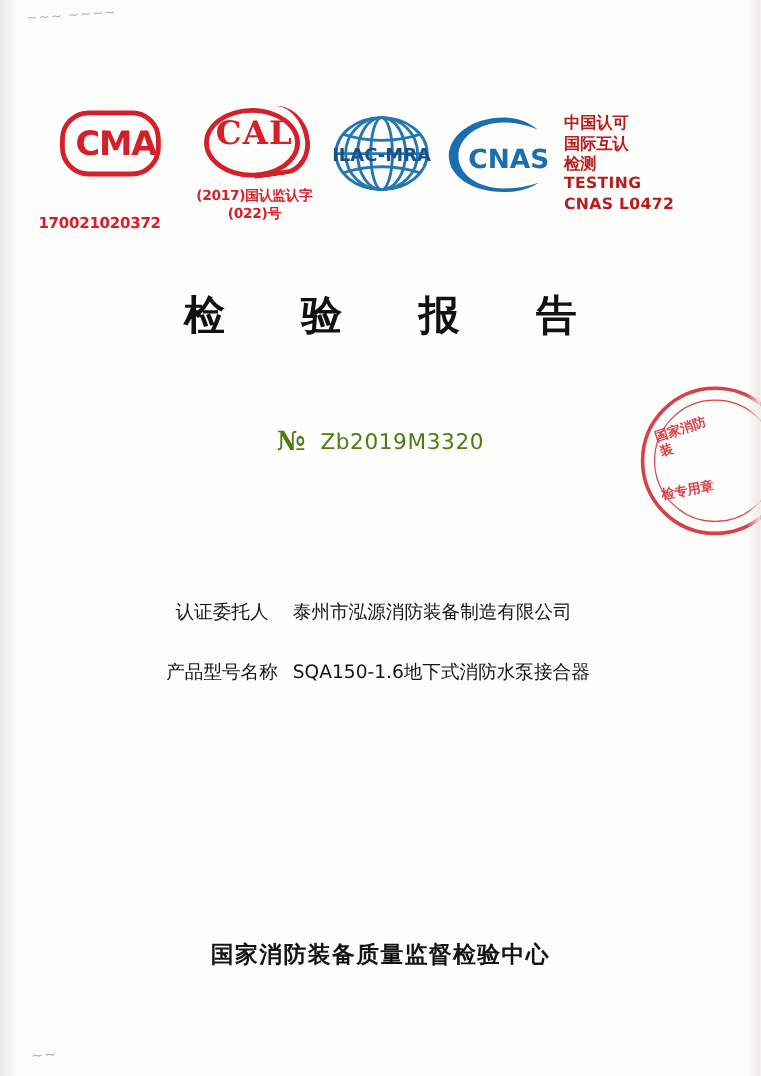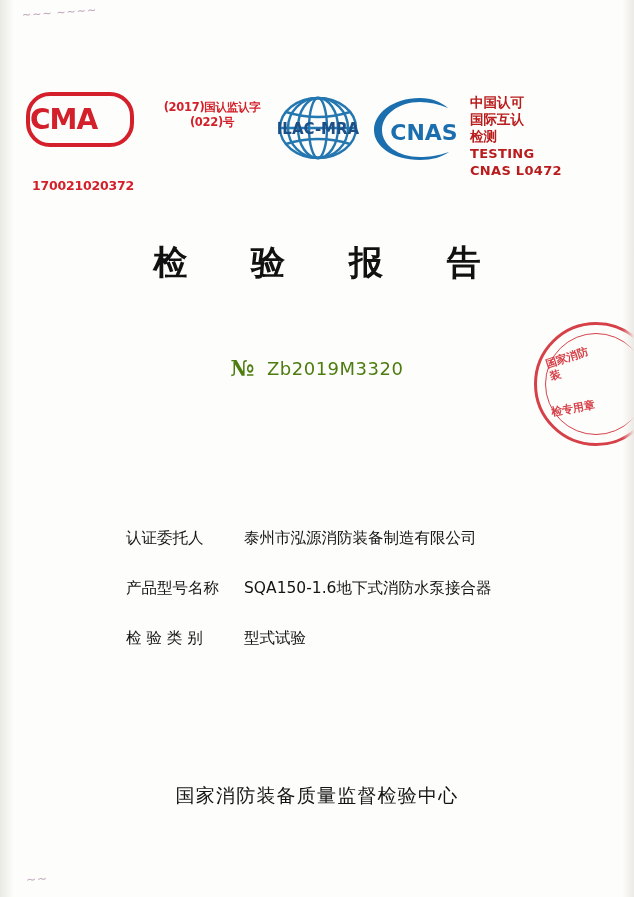--- a/index.html
+++ b/index.html
@@ -69,22 +69,23 @@
     left: 8px;
     top: 10px;
     width: 108px;
   }
   .cma-box {
     border: 4px solid #d3202a;
     border-radius: 24px;
     height: 47px;
     display: flex;
     align-items: center;
-    justify-content: flex-start;
+    justify-content: flex-end;
     position: relative;
+    margin-left: 24px;
   }
   .cma-text {
     color: #d3202a;
     font-family: "DejaVu Sans", sans-serif;
     font-weight: bold;
     font-size: 28px;
     letter-spacing: -1px;
     line-height: 1;
   }
   .cma-code {
@@ -261,22 +262,23 @@
     font-size: 11px;
     font-weight: bold;
     color: #d0202a;
     transform: rotate(-10deg);
   }
 
   
   .fields {
     position: absolute;
     left: 126px;
-    top: 528px;
+    top: 500px;
     width: 420px;
+    text-align: center;
   }
   .field-row {
     display: flex;
     align-items: baseline;
     margin-bottom: 29px;
   }
   .field-label {
     width: 118px;
     flex: 0 0 118px;
     font-family: "DejaVu Sans", sans-serif;
@@ -292,21 +294,21 @@
 
   
   .org-name {
     position: absolute;
     left: 0;
     right: 0;
     top: 783px;
     text-align: center;
     font-family: "DejaVu Sans", sans-serif;
     font-size: 19px;
-    font-weight: normal;
+    font-weight: bold;
     letter-spacing: 1.2px;
     color: #141414;
   }
 </style>
 </head>
 <body>
 
 <div class="page">
 
   <div class="scribble scribble-top">∼∼∼ ∼∼∼∼</div>
@@ -314,20 +316,25 @@
   <div class="logo-row">
 
     <div class="cma">
       <div class="cma-box">
         <span class="cma-text">CMA</span>
       </div>
       <div class="cma-code">170021020372</div>
     </div>
 
     <div class="cal">
+      <div class="cal-mark">
+        <div class="cal-oval"></div>
+        <div class="cal-swoosh"></div>
+        <div class="cal-letters">CAL</div>
+      </div>
       <div class="cal-code">(2017)国认监认字(022)号</div>
     </div>
 
     <div class="ilac">
       <svg width="96" height="72" viewBox="0 0 96 72">
         <g fill="none" stroke="#2477b0" stroke-width="2.4">
           <ellipse cx="48" cy="36" rx="38" ry="30"></ellipse>
           <ellipse cx="48" cy="36" rx="30" ry="30"></ellipse>
           <ellipse cx="48" cy="36" rx="20" ry="30"></ellipse>
           <ellipse cx="48" cy="36" rx="9" ry="30"></ellipse>
@@ -372,23 +379,19 @@
 
   <div class="fields">
     <div class="field-row">
       <div class="field-label">认证委托人</div>
       <div class="field-value">泰州市泓源消防装备制造有限公司</div>
     </div>
     <div class="field-row">
       <div class="field-label">产品型号名称</div>
       <div class="field-value">SQA150-1.6地下式消防水泵接合器</div>
     </div>
-    <div class="field-row">
-      <div class="field-label">检 验 类 别</div>
-      <div class="field-value">型式试验</div>
-    </div>
   </div>
 
   <div class="org-name">国家消防装备质量监督检验中心</div>
 
   <div class="scribble scribble-bottom">∼∼</div>
 
 </div>
 
 </body></html>

